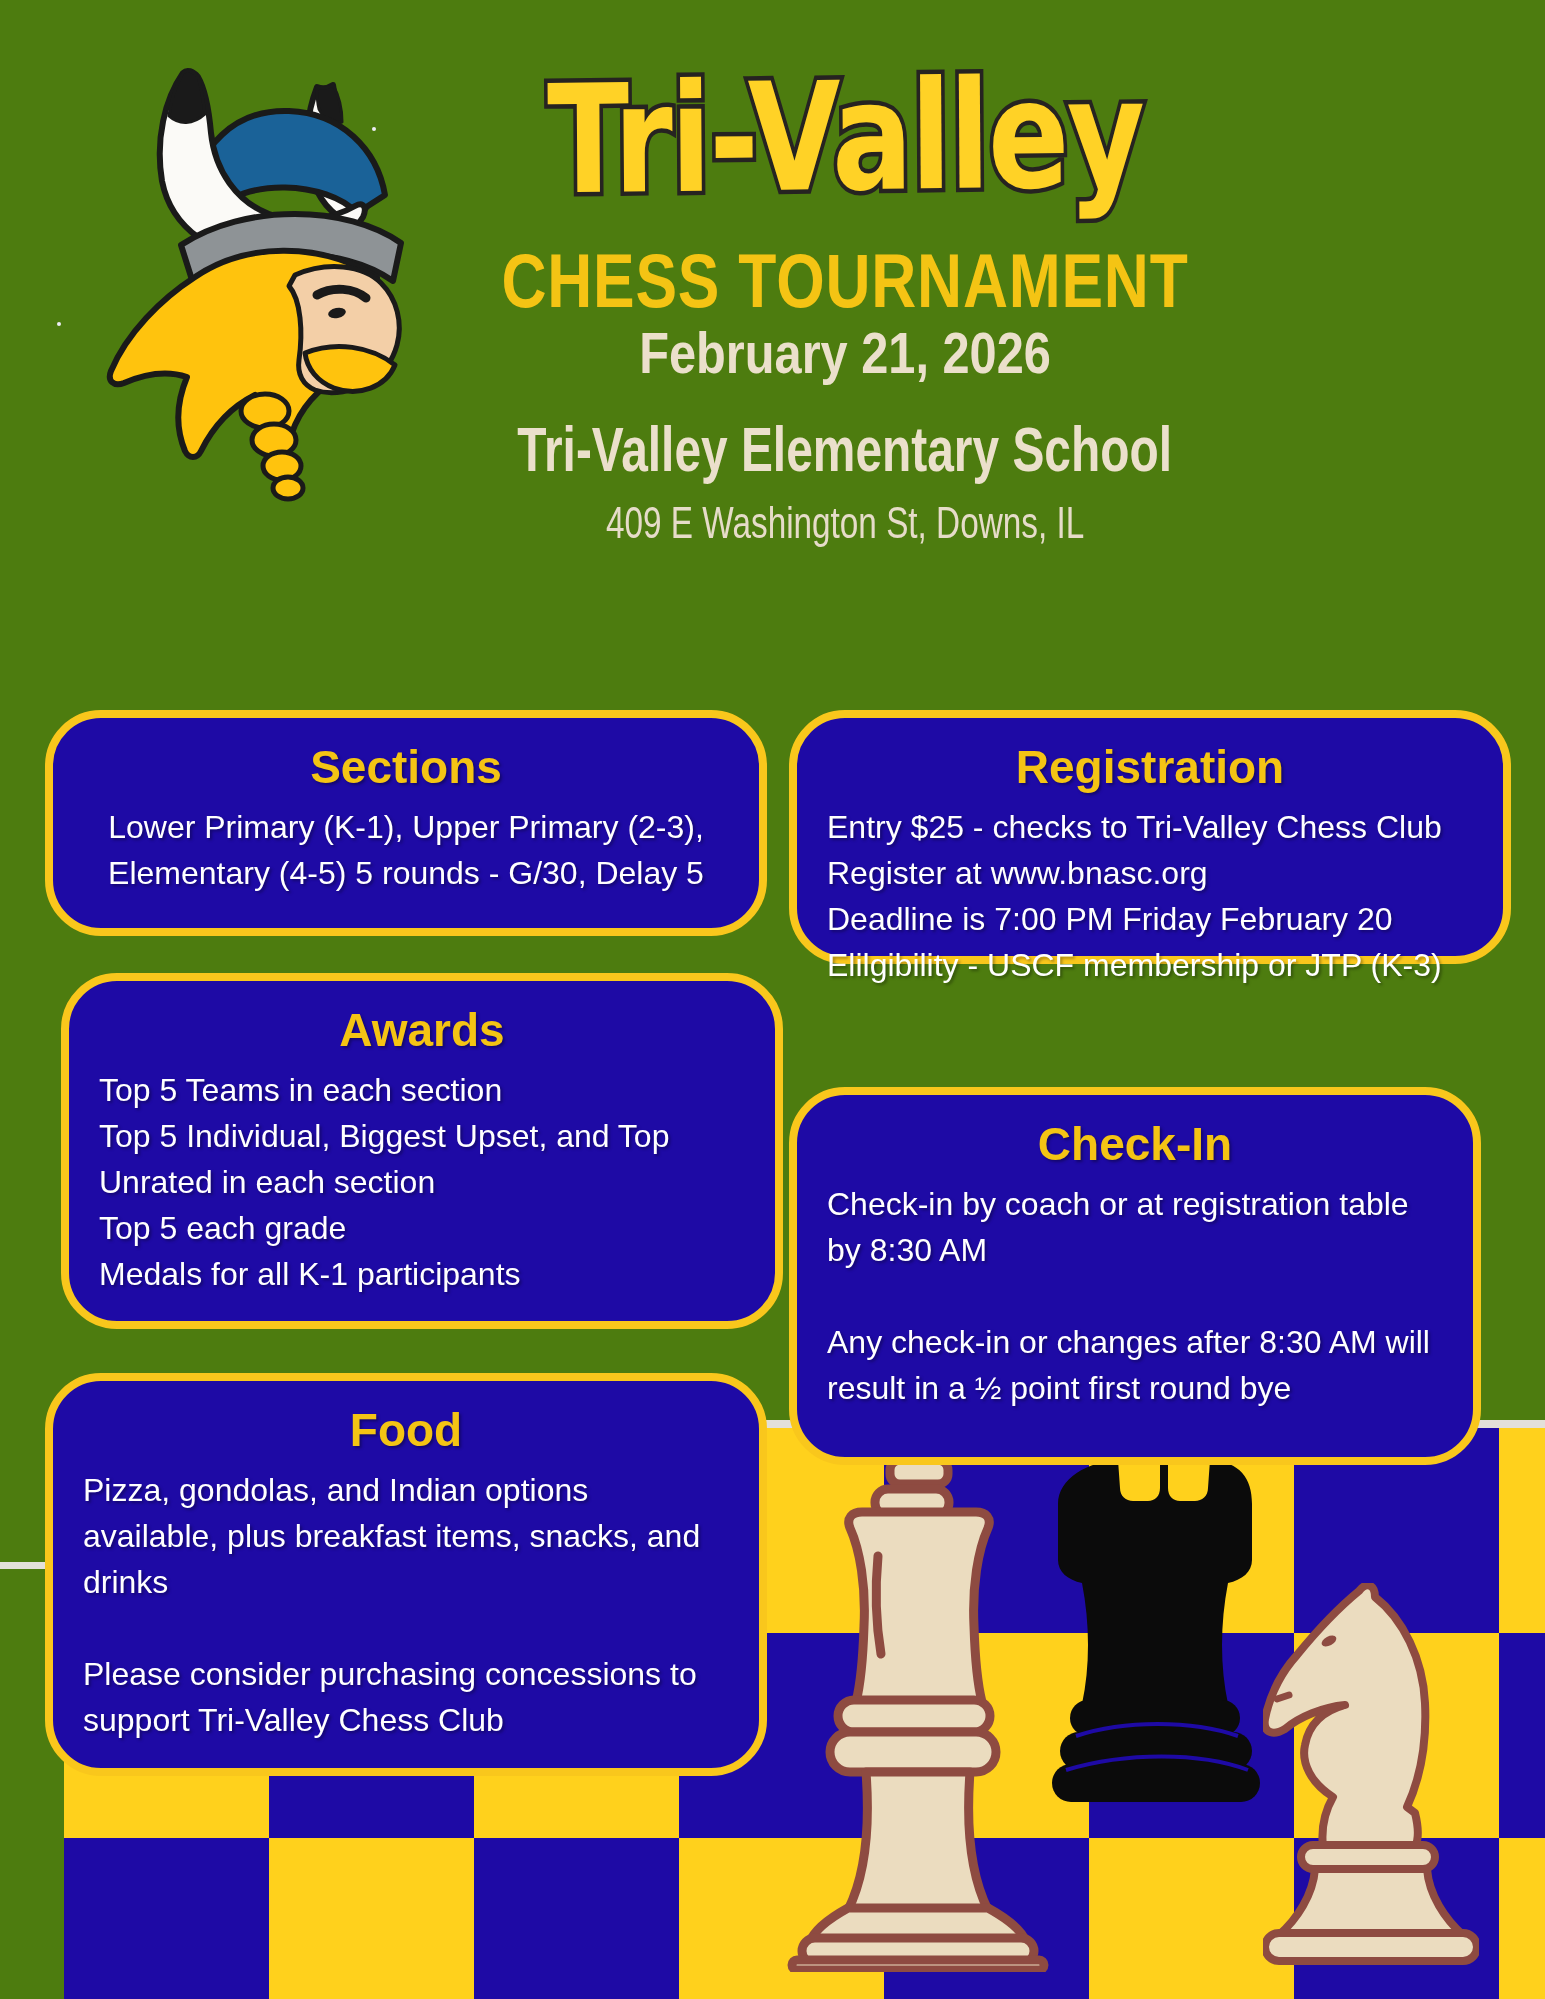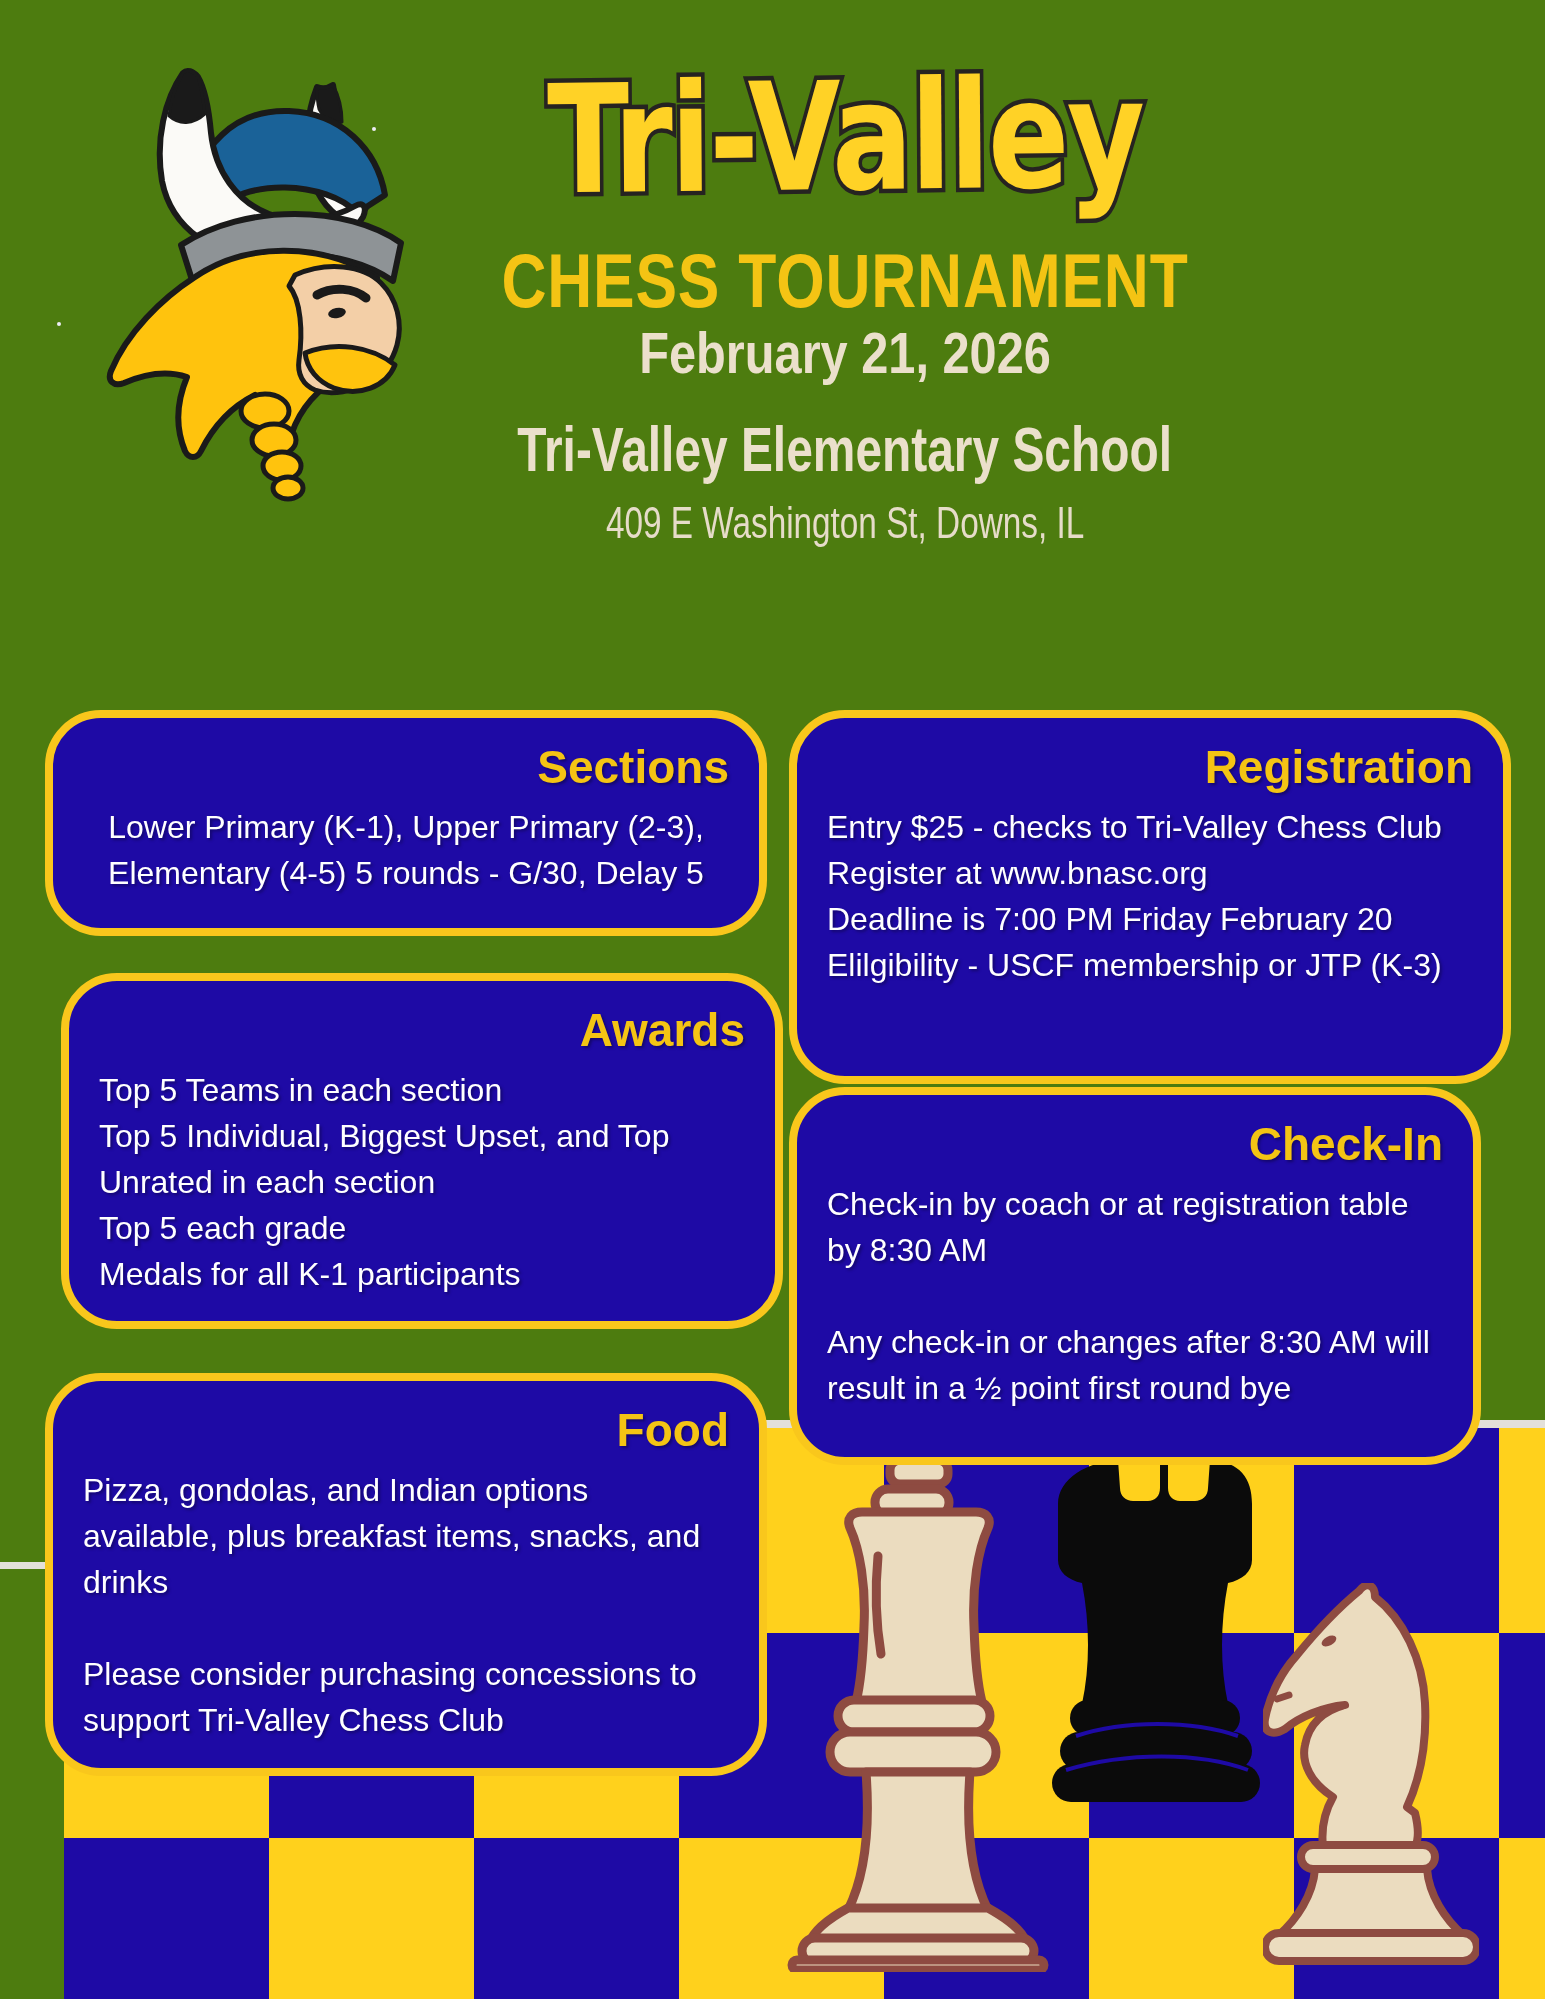--- a/index.html
+++ b/index.html
@@ -18,27 +18,27 @@
   .date{top:324px;font-size:58px;font-weight:bold;color:#EBE0CB;}
   .date .cond{transform:scaleX(0.84);}
   .venue{top:418px;font-size:63px;font-weight:bold;color:#EBE0CB;}
   .venue .cond{transform:scaleX(0.76);}
   .address{top:500px;font-size:45px;font-weight:400;color:#E6DCC9;}
   .address .cond{transform:scaleX(0.74);}
 
   
   .box{position:absolute;box-sizing:border-box;border:8px solid #F9C71C;border-radius:56px;
        background:#1E0AA5;color:#FFFFFF;z-index:4;padding:16px 30px 10px 30px;}
-  .box-h{font-size:46px;font-weight:bold;color:#F4C414;text-align:right;margin:6px 0 10px 0;
+  .box-h{font-size:46px;font-weight:bold;color:#F4C414;text-align:center;margin:6px 0 10px 0;
          text-shadow:2px 2px 3px rgba(0,0,0,.35);}
   .box-line{font-size:32px;line-height:46px;text-shadow:2px 2px 3px rgba(0,0,0,.35);}
   .center{text-align:center;}
   .gap{height:46px;}
   .box.sections{left:45px;top:710px;width:722px;height:226px;}
-  .box.registration{left:789px;top:710px;width:722px;height:374px;}
+  .box.registration{left:789px;top:710px;width:722px;height:254px;}
   .box.awards{left:45px;top:973px;width:722px;height:356px;margin-left:16px;}
   .box.checkin{left:789px;top:1087px;width:692px;height:378px;}
   .box.food{left:45px;top:1373px;width:722px;height:403px;}
 
   
   .board{position:absolute;left:64px;top:1428px;width:1481px;height:571px;z-index:1;
          background:repeating-conic-gradient(#FFD11C 0% 25%, #1E0AA5 25% 50%);
          background-size:410px 410px;}
   .tableline{position:absolute;left:752px;top:1420px;width:793px;height:8px;background:#E3E0D9;z-index:2;}
   .tickline{position:absolute;left:0;top:1562px;width:45px;height:7px;background:#E3E0D9;z-index:2;}

